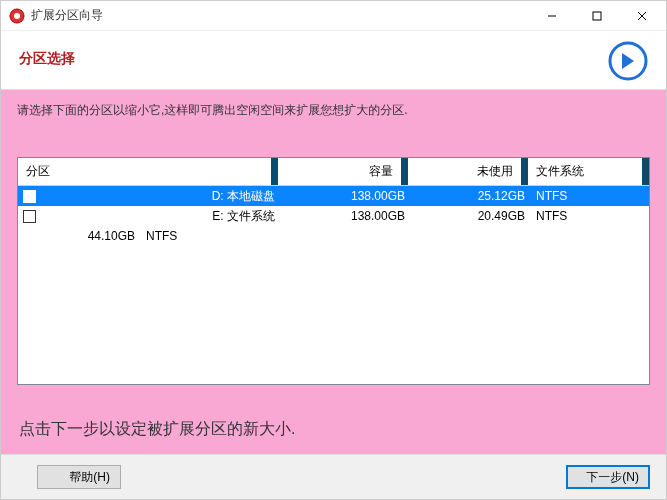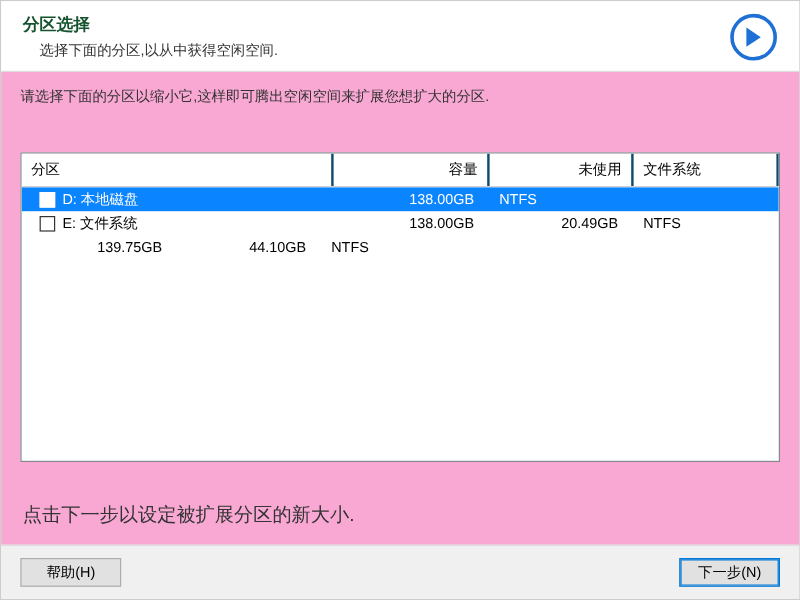--- a/index.html
+++ b/index.html
@@ -4,56 +4,80 @@
 <style>
 * { box-sizing: border-box; margin: 0; padding: 0; font-family: "Microsoft YaHei", "SimSun", sans-serif; }
 body { width: 667px; height: 500px; background: #f0f0f0; overflow: hidden; }
 .window { width: 667px; height: 500px; background: #fff; border: 1px solid #ccc; display: flex; flex-direction: column; }
 .titlebar { height: 30px; display: flex; align-items: center; padding: 0 2px 0 8px; background: #fff; border-bottom: 1px solid #eee; }
 .titlebar .app-icon { width: 16px; height: 16px; margin-right: 6px; }
 .titlebar .title { font-size: 12px; color: #333; flex: 1; }
 .titlebar .win-btn { width: 45px; height: 28px; display: flex; align-items: center; justify-content: center; cursor: pointer; }
 .header { padding: 10px 18px 8px 18px; background: #fff; display: flex; align-items: center; border-bottom: 1px solid #ddd; }
 .header-text { flex: 1; }
-.header h1 { font-size: 14px; font-weight: bold; color: #14532d; margin-bottom: 4px; }
+.header h1 { font-size: 14px; font-weight: bold; color: #b91c1c; margin-bottom: 4px; }
 .header .subtitle { font-size: 12px; color: #333; padding-left: 14px; }
 .header .wizard-icon { width: 40px; height: 40px; }
 .body { flex: 1; padding: 12px 16px 8px 16px; background: #f9a8d4; display: flex; flex-direction: column; gap: 24px; }
 .instruction { font-size: 12px; color: #333; margin-bottom: 14px; }
 .table-wrap { border: 1px solid #828790; background: #fff; flex: 1; display: flex; flex-direction: column; overflow: hidden; }
 .thead { display: flex; background: #fff; border-bottom: 1px solid #d0d0d0; font-size: 12px; color: #000; }
-.thead .th { padding: 5px 8px; border-right: 2px solid #0c4a6e; }
+.thead .th { padding: 5px 8px; border-right: 7px solid #0c4a6e; }
 .tbody { flex: 1; overflow: auto; }
 .row { display: flex; font-size: 12px; color: #000; align-items: center; height: 20px; }
 .row.selected { background: #0a84ff; color: #fff; }
-.cell { padding: 2px 13px; overflow: hidden; white-space: nowrap; }
+.cell { padding: 2px 3px; overflow: hidden; white-space: nowrap; justify-content: space-between; }
 .col-partition { width: 260px; display: flex; align-items: center; }
 .col-capacity { width: 130px; text-align: right; }
 .col-unused { width: 120px; text-align: right; }
 .col-fs { flex: 1; text-align: left; padding-left: 8px; }
 .checkbox { width: 13px; height: 13px; border: 1px solid #333; background: #fff; margin: 0 6px 0 2px; display: inline-flex; align-items: center; justify-content: center; flex-shrink: 0; }
 .row.selected .checkbox { border-color: #fff; }
 .checkmark { font-size: 10px; line-height: 1; color: #000; }
 .row.selected .checkmark { color: #fff; }
 .hint { font-size: 16px; color: #333; padding: 10px 2px 6px 2px; }
 .footer { border-top: 1px solid #ddd; padding: 10px 16px; display: flex; align-items: center; background: #f0f0f0; }
 .footer .spacer { flex: 1; }
-.btn { min-width: 84px; height: 24px; font-size: 12px; background: #e1e1e1; border: 1px solid #adadad; cursor: pointer; margin-left: 0; padding: 0 10px; }
+.btn { min-width: 84px; height: 24px; font-size: 12px; background: #e1e1e1; border: 1px solid #adadad; cursor: pointer; margin-left: 20px; padding: 0 10px; text-align: right; }
 .btn.default { border-color: #0078d7; box-shadow: 0 0 0 1px #0078d7 inset; }
 </style>
 </head>
 <body>
 
 <div class="window">
 
+  <div class="titlebar">
+    <span class="app-icon">
+      <svg viewBox="0 0 16 16">
+          <circle cx="8" cy="8" r="7" fill="#d33" stroke="#a00"></circle>
+          <circle cx="8" cy="8" r="3" fill="#fff"></circle>
+        </svg>
+    </span>
+    <span class="title">扩展分区向导</span>
+    <div class="win-btn">
+        <svg width="10" height="10">
+          <line x1="1" y1="5" x2="9" y2="5" stroke="#000" stroke-width="1"></line>
+        </svg>
+      </div>
+    <div class="win-btn">
+        <svg width="10" height="10">
+          <rect x="1" y="1" width="8" height="8" fill="none" stroke="#000" stroke-width="1"></rect>
+        </svg>
+      </div>
+    <div class="win-btn close">
+        <svg width="10" height="10">
+          <line x1="1" y1="1" x2="9" y2="9" stroke="#000" stroke-width="1"></line>
+          <line x1="9" y1="1" x2="1" y2="9" stroke="#000" stroke-width="1"></line>
+        </svg>
+      </div>
+  </div>
 
   <div class="header">
     <div class="header-text">
       <h1>分区选择</h1>
-      <div class="subtitle">选择下面的分区,以从中获得空闲空间.</div>
     </div>
     <span class="wizard-icon">
       <svg viewBox="0 0 40 40">
           <circle cx="20" cy="20" r="18" fill="none" stroke="#1e6fd6" stroke-width="3"></circle>
           <path d="M14 12 L26 20 L14 28 Z" fill="#1e6fd6"></path>
         </svg>
     </span>
   </div>
 
   <div class="body">
@@ -68,33 +92,33 @@
       </div>
       <div class="tbody" id="tbody">
           <div class="row selected">
             <div class="cell col-partition">
               <span class="checkbox">
                 <span class="checkmark">✓</span>
               </span>
               <span>D: 本地磁盘</span>
             </div>
             <div class="cell col-capacity">138.00GB</div>
+            <div class="cell col-unused">25.12GB</div>
             <div class="cell col-fs">NTFS</div>
           </div>
           <div class="row">
             <div class="cell col-partition">
               <span class="checkbox"></span>
               <span>E: 文件系统</span>
             </div>
             <div class="cell col-capacity">138.00GB</div>
             <div class="cell col-unused">20.49GB</div>
             <div class="cell col-fs">NTFS</div>
           </div>
           <div class="row">
-            <div class="cell col-capacity">139.75GB</div>
             <div class="cell col-unused">44.10GB</div>
             <div class="cell col-fs">NTFS</div>
           </div>
         </div>
     </div>
 
     <div class="hint">点击下一步以设定被扩展分区的新大小.</div>
   </div>
 
   <div class="footer">

